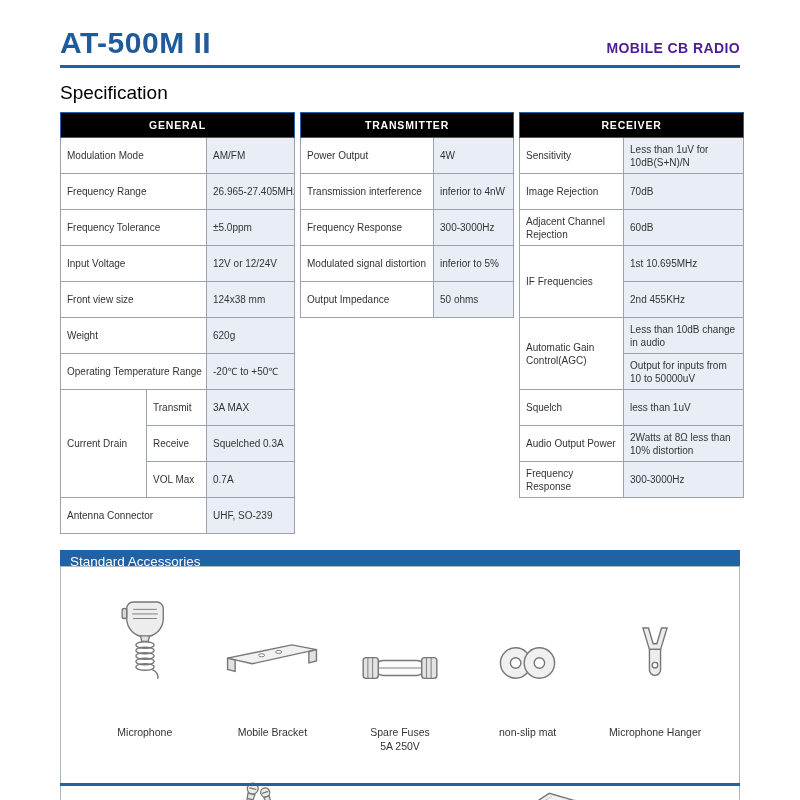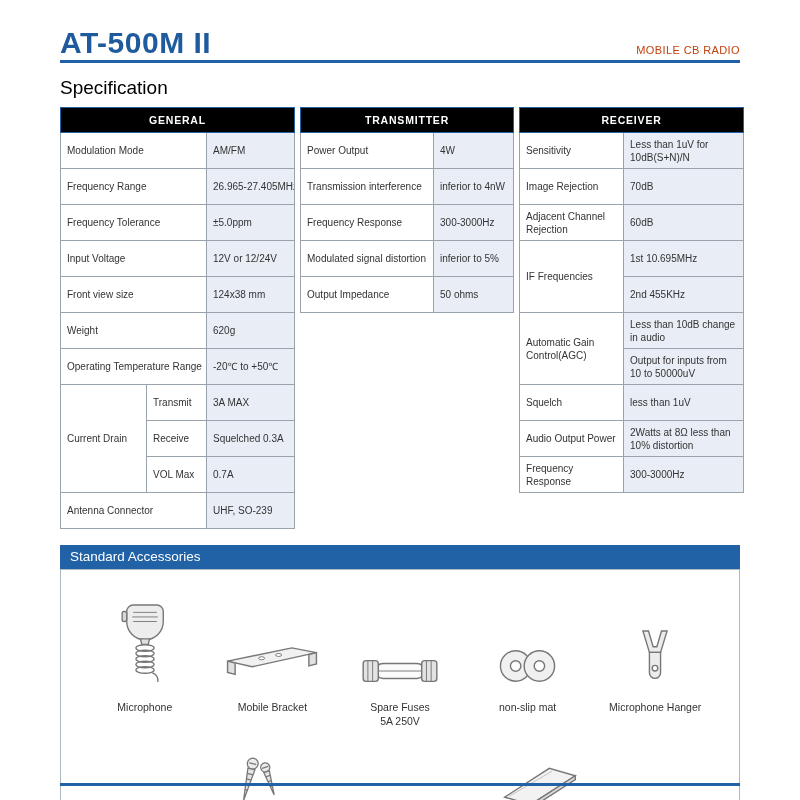--- a/index.html
+++ b/index.html
@@ -4,27 +4,27 @@
 <style>
   html,body { margin:0; padding:0; background:#ffffff; }
   .page {
     width:800px; height:800px; box-sizing:border-box;
     padding:26px 60px 0 60px; background:#fff; position:relative;
     font-family:"Liberation Sans", sans-serif; color:#333;
   }
   
   .topbar {
     display:flex; justify-content:space-between; align-items:flex-end;
-    border-bottom:3px solid #2161a5; 
+    border-bottom:3px solid #2161a5; padding-bottom:5px;
   }
   .product-title {
     margin:0; font-size:30px; font-weight:bold; color:#1e5a9c; letter-spacing:0.5px;
   }
   .product-type {
-    font-size:11px; font-weight:normal; color:#c2410c; letter-spacing:0.4px; padding-bottom:4px;
+    font-size:14px; font-weight:bold; color:#4c1d95; letter-spacing:0.4px; padding-bottom:4px;
   }
   .spec-heading {
     color:#000000; font-size:19px; font-weight:400; margin:14px 0 8px 0;
   }
   
   .tables { display:flex; gap:5px; align-items:flex-start; }
   table.spec { border-collapse:collapse; font-size:10px; color:#333; table-layout:fixed; }
   table.general { width:234px; }
   table.transmitter { width:213px; }
   table.receiver { width:224px; }
@@ -34,29 +34,29 @@
   }
   .spec td {
     border:1px solid #9aa3ac; padding:2px 6px; height:36px;
     box-sizing:border-box; line-height:1.3; vertical-align:middle; overflow:hidden;
   }
   .spec td.val { background:#e9eef6; }
   .nowrap { white-space:nowrap; }
   
   .acc-bar {
     margin-top:16px; background:#2161a5; color:#fff; font-size:13.5px;
-    height:24px; line-height:24px; padding-left:10px;
+    height:16px; line-height:24px; padding-left:10px;
   }
   .acc-box {
     border:1px solid #aeb6bf; height:302px; box-sizing:border-box;
     padding:24px 20px 0 20px;
   }
   .acc-row1 { display:flex; }
   .acc-row2 { display:flex; margin-top:24px; width:565px; margin-left:35px; }
-  .acc-item { flex:1; display:flex; flex-direction:column; align-items:center; }
+  .acc-item { flex:1; display:flex; flex-direction:column; align-items:center;gap:28px; }
   .icon-slot { height:94px; display:flex; align-items:flex-end; justify-content:center; }
   .acc-row2 .icon-slot { height:60px; }
   .acc-label {
     margin-top:12px; font-size:10.5px; color:#333; text-align:center;
     white-space:pre-line; line-height:1.35;
   }
   .bottom-rule {
     position:absolute; left:60px; right:60px; bottom:14px;
     height:3px; background:#2161a5;
   }

